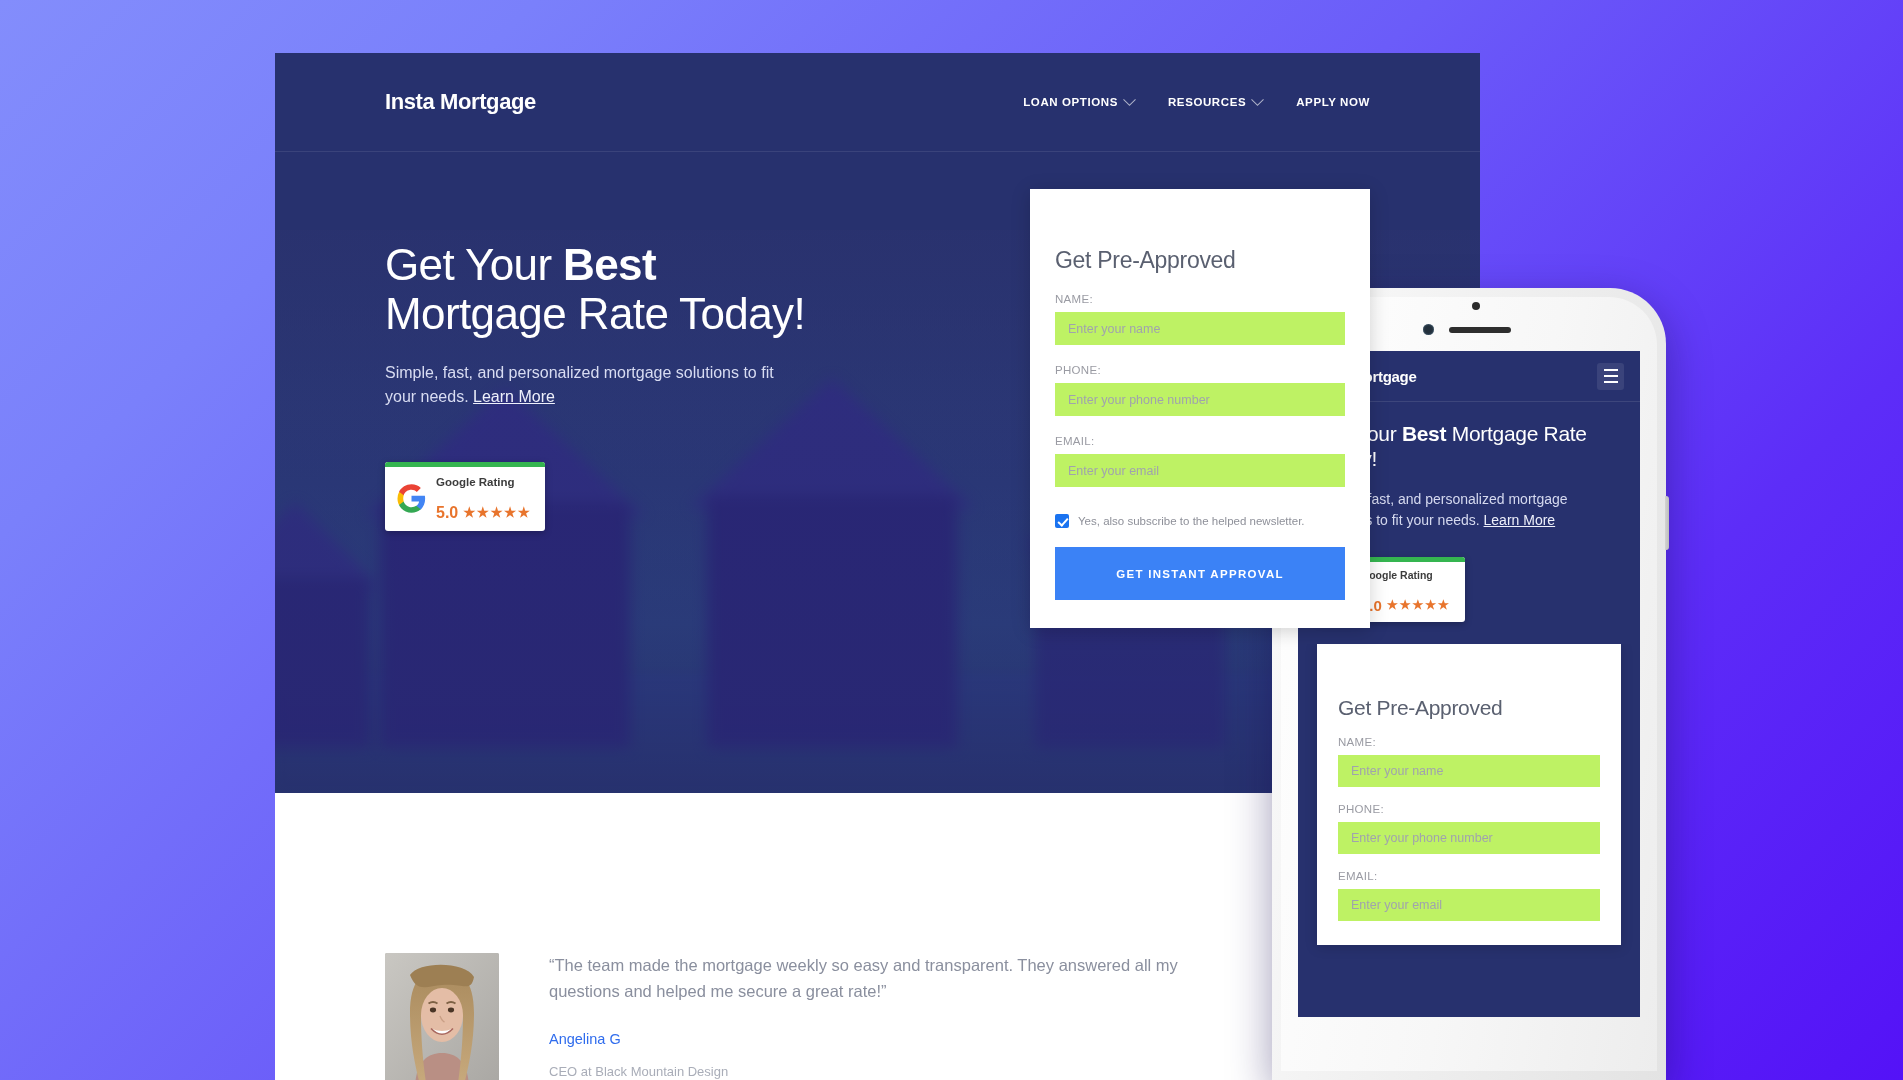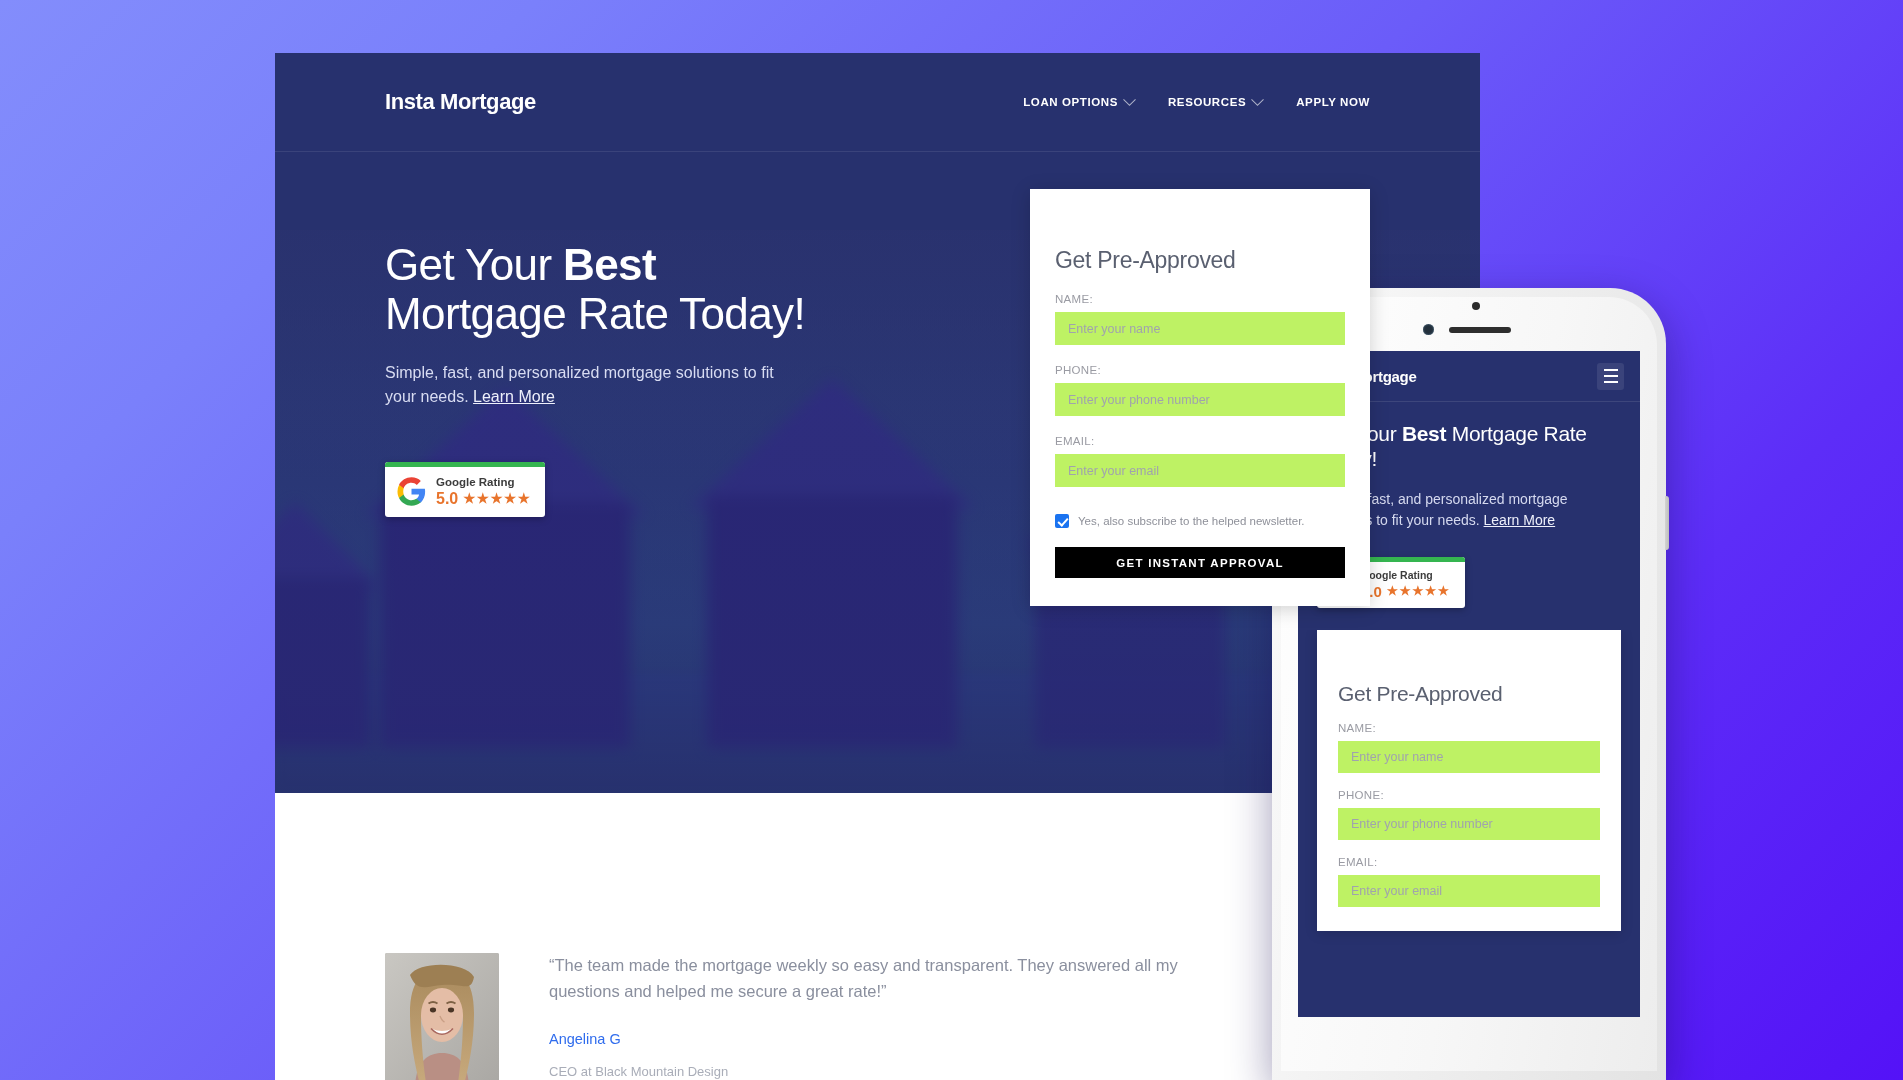--- a/index.html
+++ b/index.html
@@ -160,21 +160,21 @@
     width: 160px;
     background: #fff;
     border-radius: 3px;
     box-shadow: 0 2px 7px rgba(0,0,0,.25);
     overflow: hidden;
   }
   .google-badge .topbar { height: 5px; background: #35B550; }
   .google-badge .inner { display: flex; align-items: center; gap: 9px; padding: 9px 10px 10px 11px; font-weight: bold; }
   .g-logo { width: 31px; height: 31px; flex: 0 0 31px; }
   .g-text .gr { font-size: 11.5px; color: #3c3c3c; line-height: 1.1; }
-  .g-rate-row { display: flex; align-items: center; gap: 5px; margin-top: 2px; }
+  .g-rate-row { display: flex; align-items: center; gap: 5px; margin-top: 16px; }
   .g-score { font-size: 16px; color: #E8742C; line-height: 1; }
   .stars { color: #E8742C; font-size: 13.5px; letter-spacing: 1.5px; line-height: 1; }
 
   
   .google-badge.small { width: 148px; margin-top: 0; }
   .google-badge.small .inner { padding: 8px 9px 9px 9px; gap: 8px; }
   .google-badge.small .g-logo { width: 27px; height: 27px; flex: 0 0 27px; }
   .google-badge.small .g-text .gr { font-size: 10.5px; }
   .google-badge.small .g-score { font-size: 15px; }
   .google-badge.small .stars { font-size: 12.5px; }
@@ -238,22 +238,22 @@
     left: 4.6px; top: 1.6px;
     width: 4px; height: 8px;
     border: solid #fff;
     border-width: 0 2px 2px 0;
     transform: rotate(42deg);
   }
   .check-label { font-size: 11.5px; color: #8e9099; }
   .submit-btn {
     margin-top: 19px;
     width: 100%;
-    height: 31px;
-    background: #000000;
+    height: 53px;
+    background: #3b82f6;
     color: #fff;
     border: none;
     font-family: "Liberation Sans", sans-serif;
     font-size: 11.5px;
     font-weight: bold;
     letter-spacing: 1.3px;
     cursor: pointer;
   }
 
   

